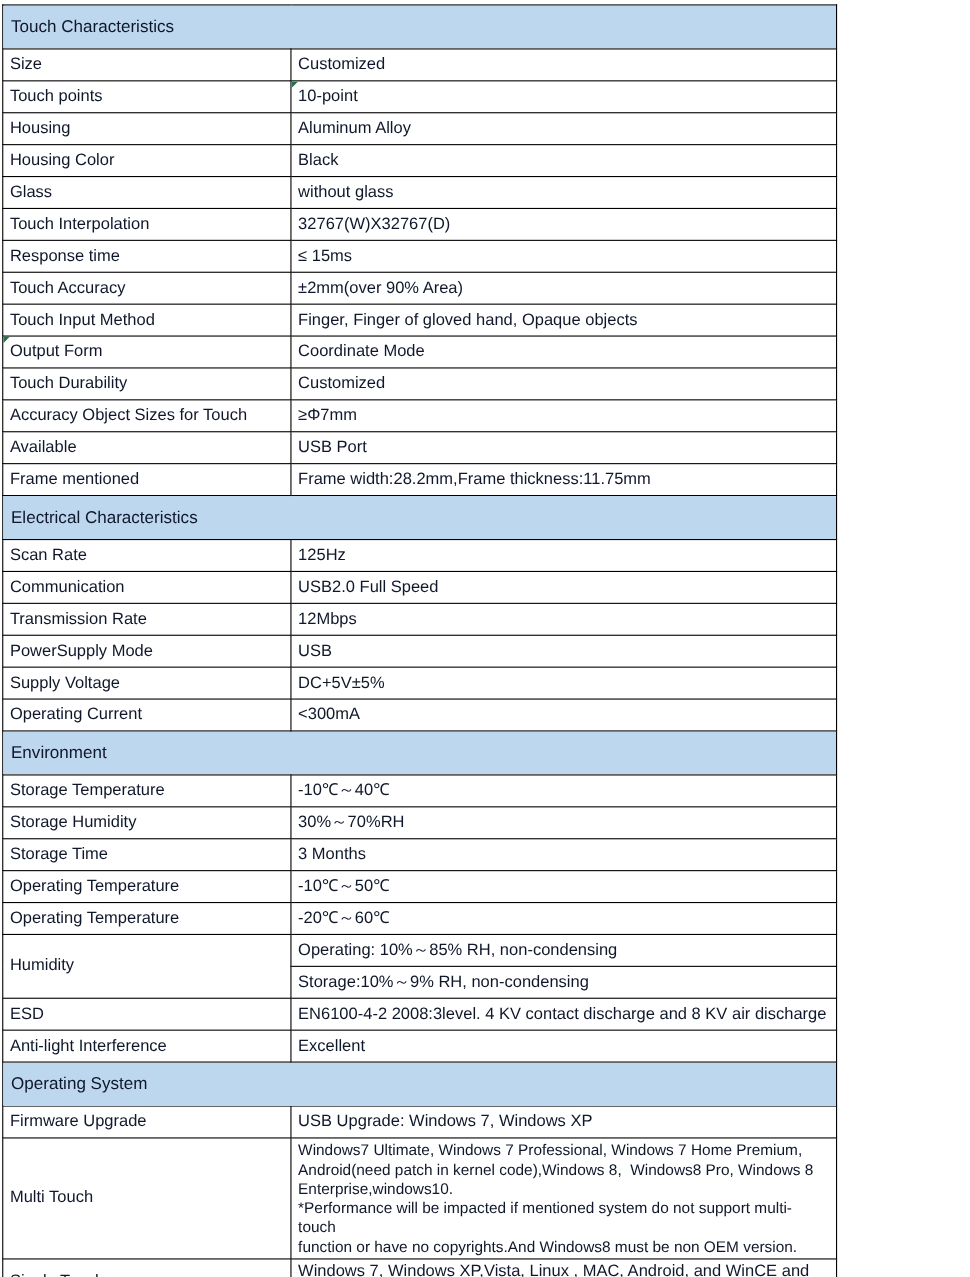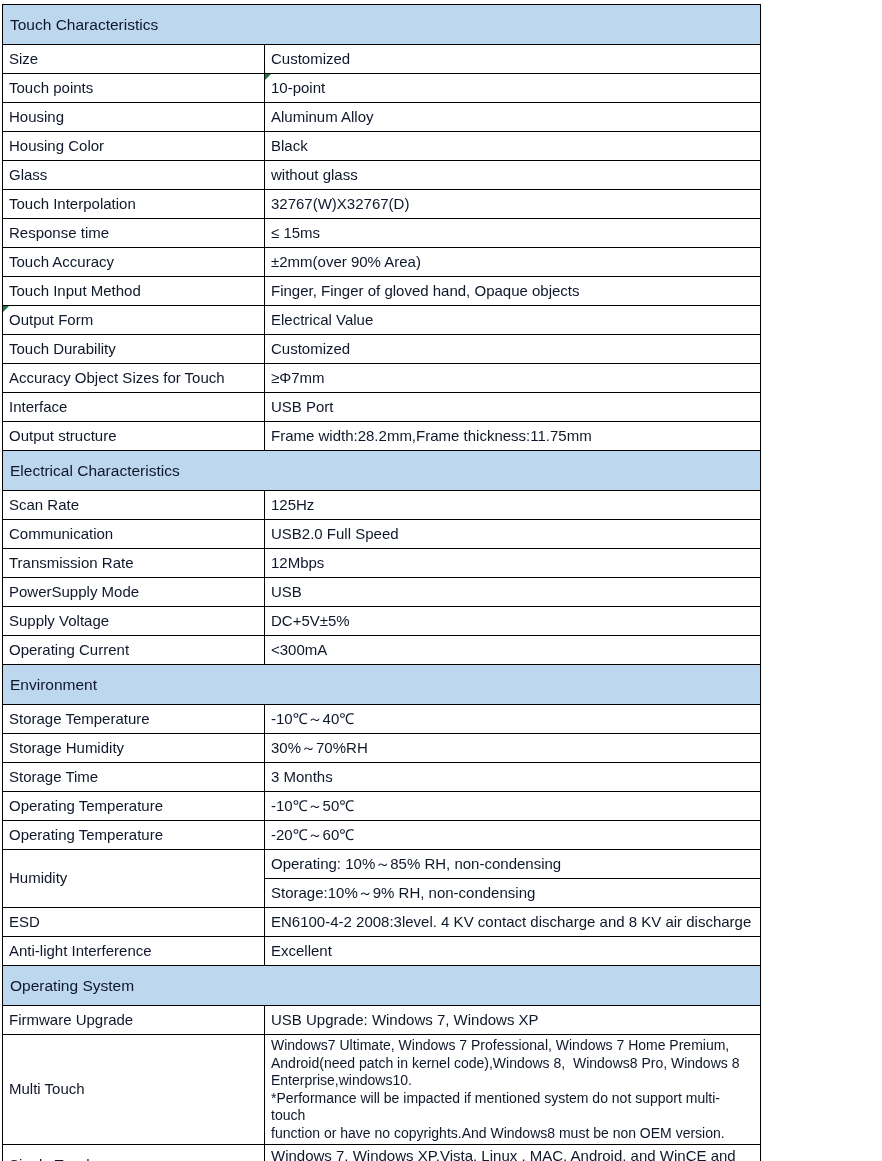--- a/index.html
+++ b/index.html
@@ -104,36 +104,36 @@
     <tr class="row">
       <td class="label">Touch Accuracy</td>
       <td class="value">±2mm(over 90%  Area)</td>
     </tr>
     <tr class="row">
       <td class="label">Touch Input Method</td>
       <td class="value">Finger, Finger of gloved hand, Opaque objects</td>
     </tr>
     <tr class="row">
       <td class="label"><span class="flag"></span><span>Output Form</span></td>
-      <td class="value">Electrical Value</td>
+      <td class="value">Coordinate Mode</td>
     </tr>
     <tr class="row">
       <td class="label">Touch Durability</td>
       <td class="value">Customized</td>
     </tr>
     <tr class="row">
       <td class="label">Accuracy Object Sizes for Touch</td>
       <td class="value">≥Φ7mm</td>
     </tr>
     <tr class="row">
-      <td class="label">Interface</td>
+      <td class="label">Available</td>
       <td class="value">USB Port</td>
     </tr>
     <tr class="row">
-      <td class="label">Output structure</td>
+      <td class="label">Frame mentioned</td>
       <td class="value">Frame width:28.2mm,Frame thickness:11.75mm</td>
     </tr>
 
     <tr class="section">
       <td colspan="2">Electrical Characteristics</td>
     </tr>
     <tr class="row">
       <td class="label">Scan Rate</td>
       <td class="value">125Hz</td>
     </tr>

